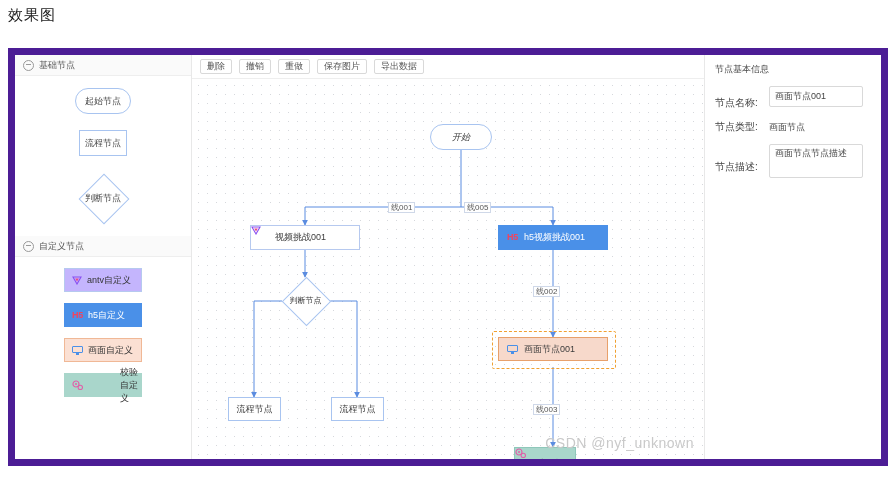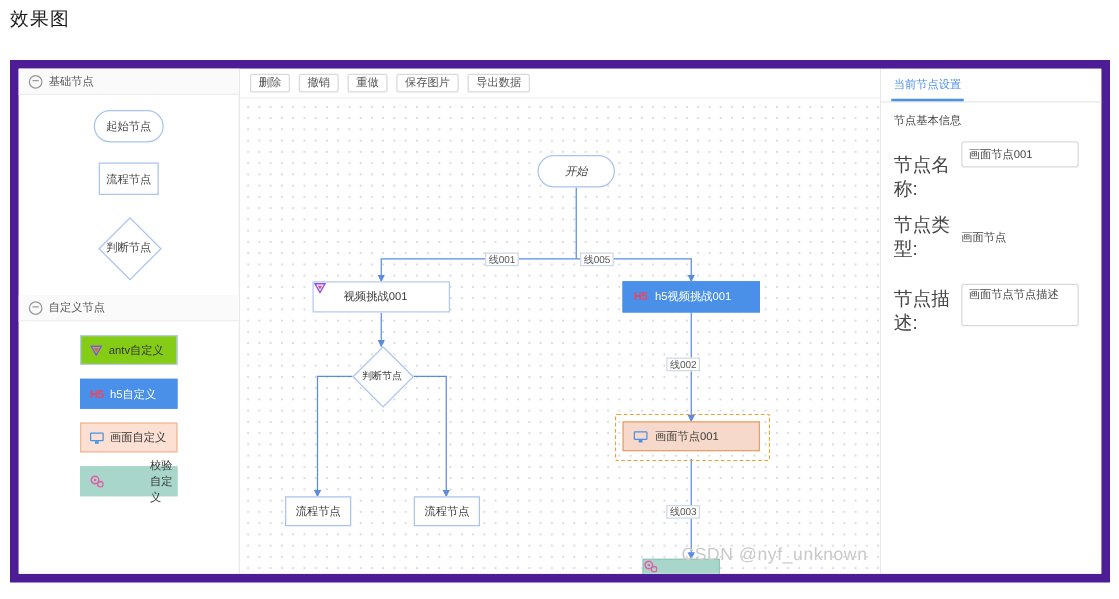--- a/index.html
+++ b/index.html
@@ -82,21 +82,21 @@
   .shape-decision-label{
     position:relative;z-index:2;font-size:9px;color:#444;
   }
 
   .cust{
     width:78px;height:24px;
     display:flex;align-items:center;gap:5px;
     padding-left:7px;box-sizing:border-box;
     font-size:9px;cursor:move;user-select:none;
   }
-  .cust.antv{border:1px solid #b6c9ef;background:#84cc16;color:#333;}
+  .cust.antv{border:1px solid #b6c9ef;background:#c4b5fd;color:#333;}
   .cust.h5{background:#4a90e8;border:1px solid #4a90e8;color:#fff;}
   .cust.screen{background:#fbe0d3;border:1px solid #f0b896;color:#333;}
   .cust.check{background:#a9d6cb;border:1px solid #a9d6cb;color:#333;gap:37px;}
 
   .ic{flex:none;display:inline-block;}
   .ic-antv{width:10px;height:9px;}
   .ic-h5{font-size:9px;font-weight:bold;color:#e8486a;line-height:1;letter-spacing:-.3px;}
   .ic-h5.onblue{color:#f0445f;}
   .ic-screen{width:11px;height:9px;position:relative;}
   .ic-screen .scr{position:absolute;left:0;top:0;width:11px;height:7px;border:1.2px solid #4a90e8;border-radius:1px;box-sizing:border-box;}
@@ -190,34 +190,34 @@
     border-bottom:2px solid #4a90e8;
     cursor:pointer;
   }
   .rp-body{padding:8px 10px 0 10px;}
   .rp-section{font-size:9px;color:#444;margin-bottom:10px;}
   .form-row{
     display:flex;align-items:center;
     margin-bottom:10px;
   }
   .form-label{
-    width:54px;flex:none;font-size:15px;color:#444;
+    width:54px;flex:none;font-size:10px;color:#444;
   }
   .form-value{font-size:9px;color:#444;}
   .inp{
     width:94px;height:21px;box-sizing:border-box;
     border:1px solid #d9d9d9;border-radius:2px;
     font-size:9px;color:#444;padding:0 5px;
     font-family:inherit;background:#fff;outline:none;
   }
   .ta{
     width:94px;height:34px;box-sizing:border-box;
     border:1px solid #d9d9d9;border-radius:2px;
     font-size:9px;color:#444;padding:3px 5px;
-    font-family:Liberation Mono, monospace;resize:none;outline:none;background:#fff;
+    font-family:Liberation Sans, sans-serif;resize:none;outline:none;background:#fff;
     line-height:1.3;
   }
   .form-row.top{align-items:flex-start;}
   .form-row.top .form-label{margin-top:10px;}
   .form-row.ta-row .form-label{margin-top:11px;}
 </style>
 </head>
 <body>
 
 <div class="page-title">效果图</div>
@@ -388,23 +388,20 @@
       <div class="edge-label" style="left:272px;top:123px;">线005</div>
       <div class="edge-label" style="left:341px;top:207px;">线002</div>
       <div class="edge-label" style="left:341px;top:325px;">线003</div>
 
       <div class="watermark">CSDN @nyf_unknown</div>
     </div>
   </div>
 
   <div class="rightpanel">
 
-    <div class="tabs">
-      <div class="tab">当前节点设置</div>
-    </div>
 
     <div class="rp-body">
       <div class="rp-section">节点基本信息</div>
 
       <div class="form-row top">
         <div class="form-label">节点名称:</div>
         <input class="inp" type="text" value="画面节点001" style="">
       </div>
 
       <div class="form-row">

